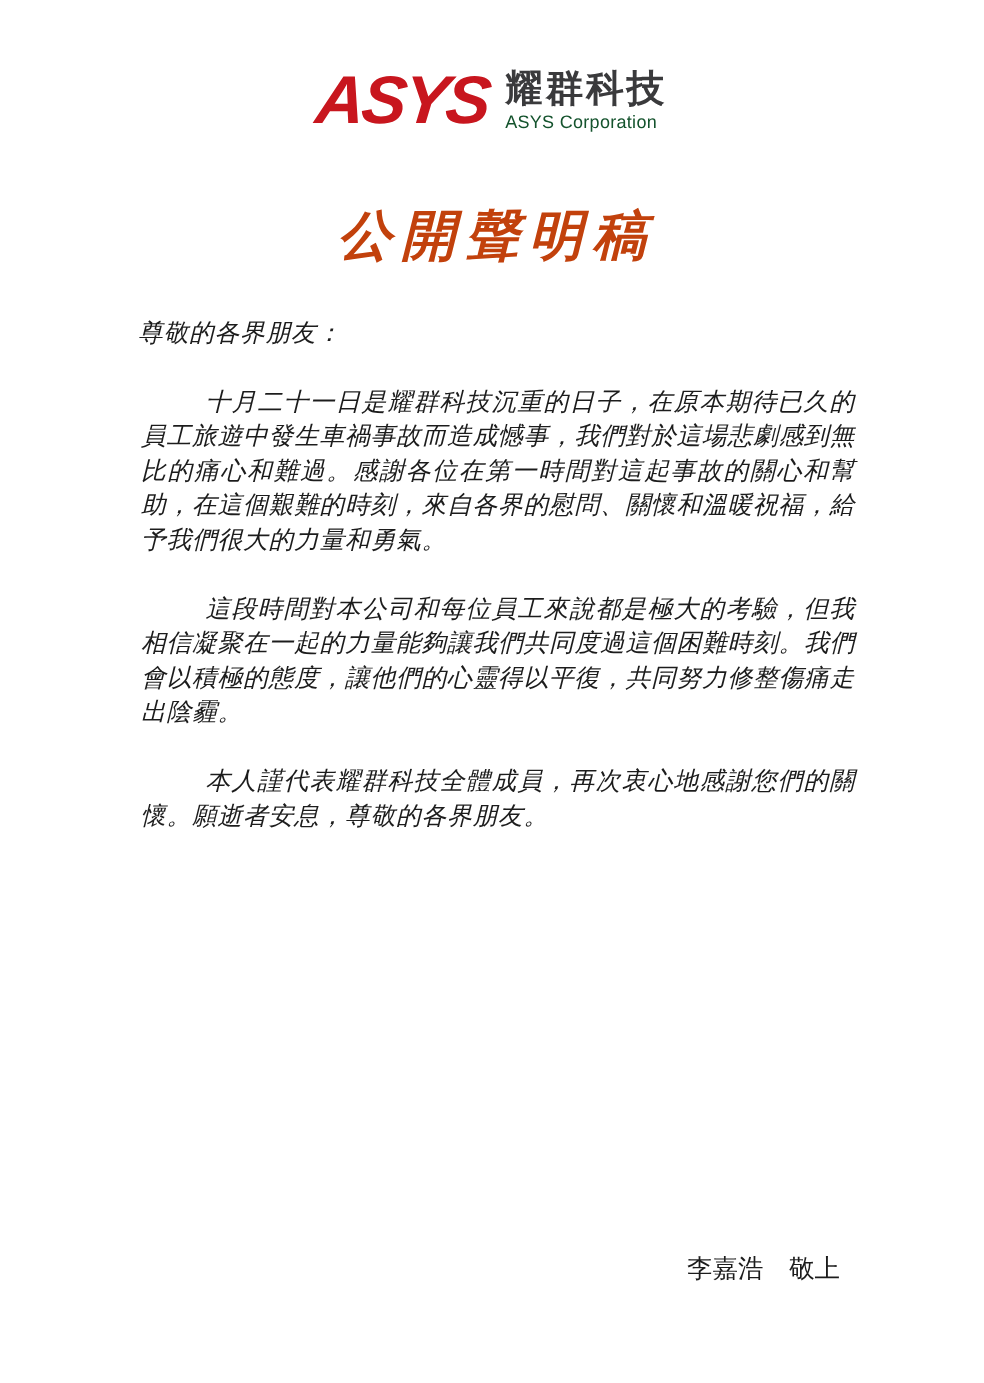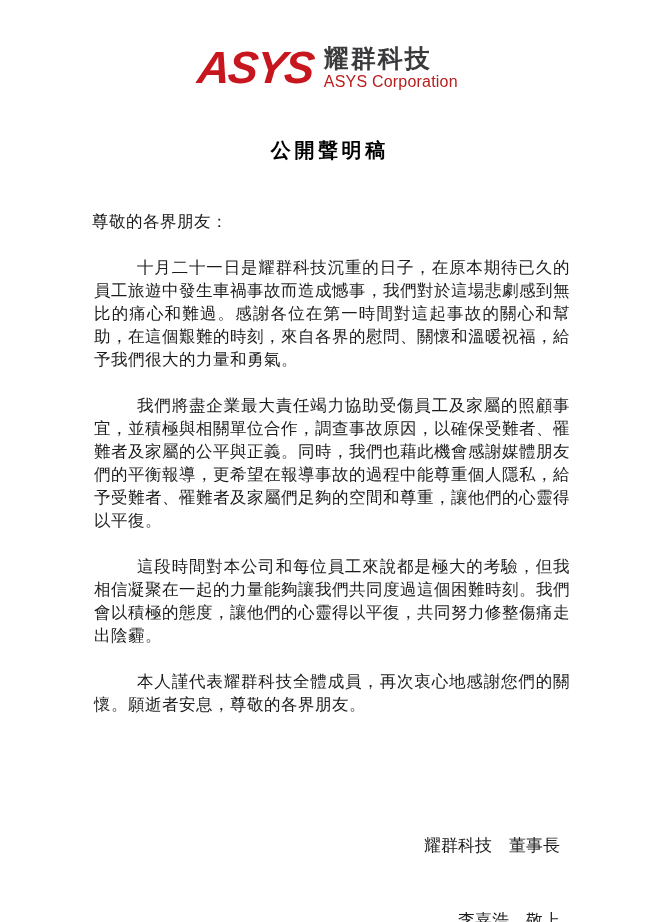--- a/index.html
+++ b/index.html
@@ -45,49 +45,51 @@
   .company-zh {
     font-family: "Liberation Sans", sans-serif;
     font-size: 25px;
     font-weight: 600;
     letter-spacing: 2px;
     color: #3a3a3c;
     line-height: 1.15;
   }
   .company-en {
     font-family: "Liberation Sans", sans-serif;
-    font-size: 16px;
-    color: #b91c1c;
+    font-size: 12px;
+    color: #14532d;
     margin-top: 0;
     letter-spacing: 0.2px;
   }
 
   
   .doc-title {
     margin-top: 47px;
     text-align: center;
-    font-size: 20px;
+    font-size: 36px;
     font-weight: bold;
     letter-spacing: 0.18em;
     text-indent: 0.18em; 
-    color: #000000;
+    color: #c2410c;
     line-height: 1.2;
+    font-style: italic;
   }
 
   
   .content {
     position: absolute;
     left: 92px;
     top: 210px;
     width: 478px;
     font-size: 16.5px;
     line-height: 23px;
     letter-spacing: 0.5px;
     text-align: justify;
     color: #1c1c1c;
+    font-style: italic;
   }
   .salutation {
     margin: 0;
   }
   .content p.para {
     margin: 23px 0 0 2px;
     text-indent: 43px;
   }
 
   
@@ -113,23 +115,21 @@
       <div class="company-zh">耀群科技</div>
       <div class="company-en">ASYS Corporation</div>
     </div>
   </div>
 
   <h1 class="doc-title">公開聲明稿</h1>
 
   <div class="content">
     <p class="salutation">尊敬的各界朋友：</p>
     <p class="para">十月二十一日是耀群科技沉重的日子，在原本期待已久的員工旅遊中發生車禍事故而造成憾事，我們對於這場悲劇感到無比的痛心和難過。感謝各位在第一時間對這起事故的關心和幫助，在這個艱難的時刻，來自各界的慰問、關懷和溫暖祝福，給予我們很大的力量和勇氣。</p>
-    <p class="para">我們將盡企業最大責任竭力協助受傷員工及家屬的照顧事宜，並積極與相關單位合作，調查事故原因，以確保受難者、罹難者及家屬的公平與正義。同時，我們也藉此機會感謝媒體朋友們的平衡報導，更希望在報導事故的過程中能尊重個人隱私，給予受難者、罹難者及家屬們足夠的空間和尊重，讓他們的心靈得以平復。</p>
     <p class="para">這段時間對本公司和每位員工來說都是極大的考驗，但我相信凝聚在一起的力量能夠讓我們共同度過這個困難時刻。我們會以積極的態度，讓他們的心靈得以平復，共同努力修整傷痛走出陰霾。</p>
     <p class="para">本人謹代表耀群科技全體成員，再次衷心地感謝您們的關懷。願逝者安息，尊敬的各界朋友。</p>
   </div>
 
   <div class="signature">
-    <div>耀群科技　董事長</div>
     <div>李嘉浩　敬上</div>
   </div>
 
 </div>
 
 </body></html>

